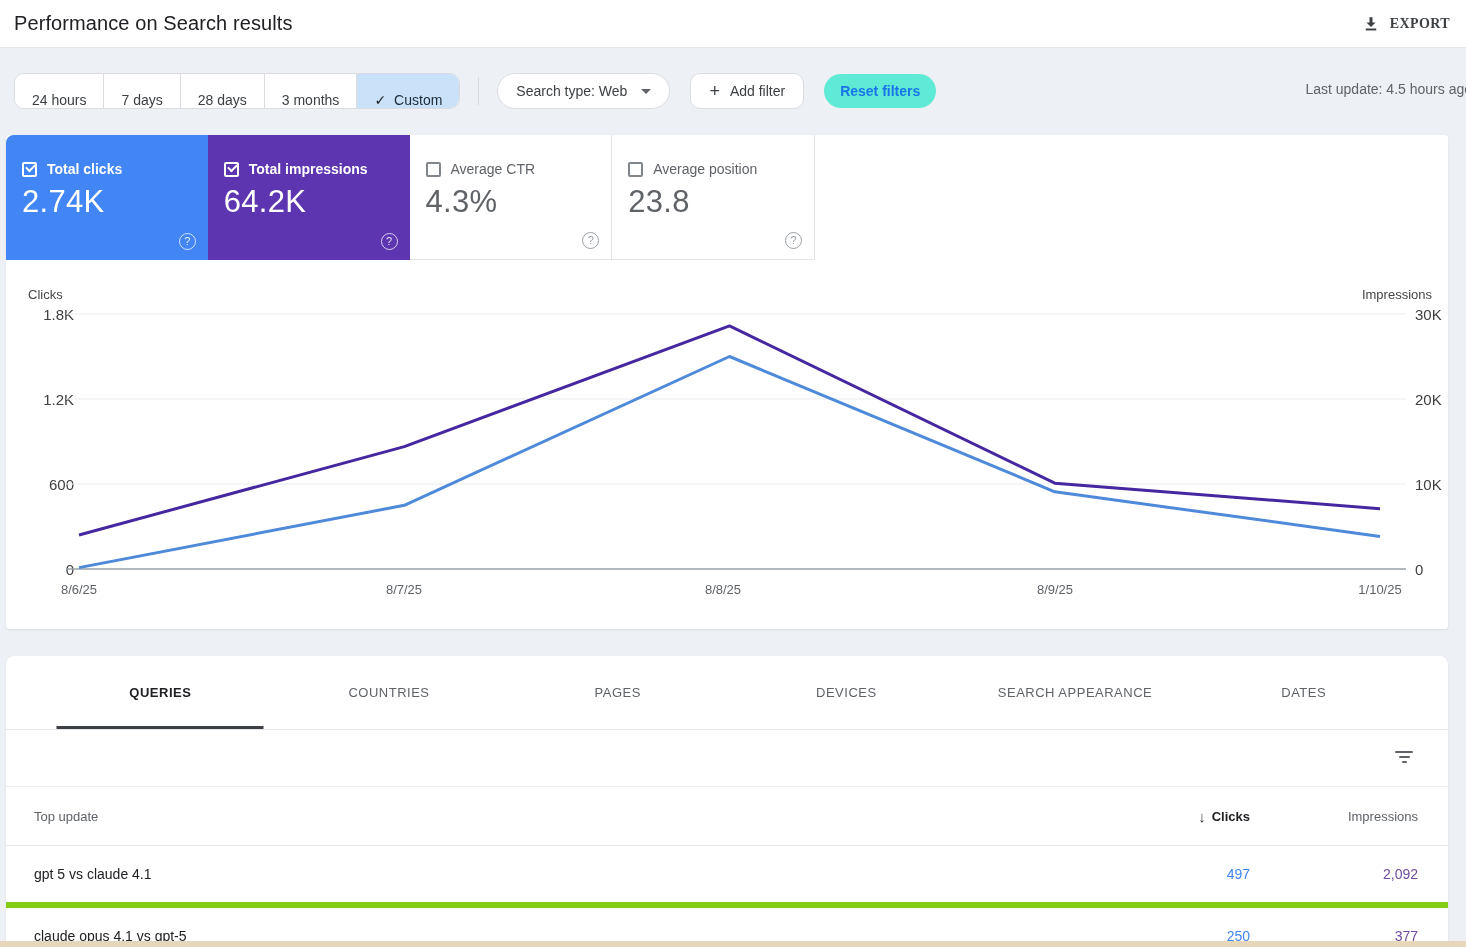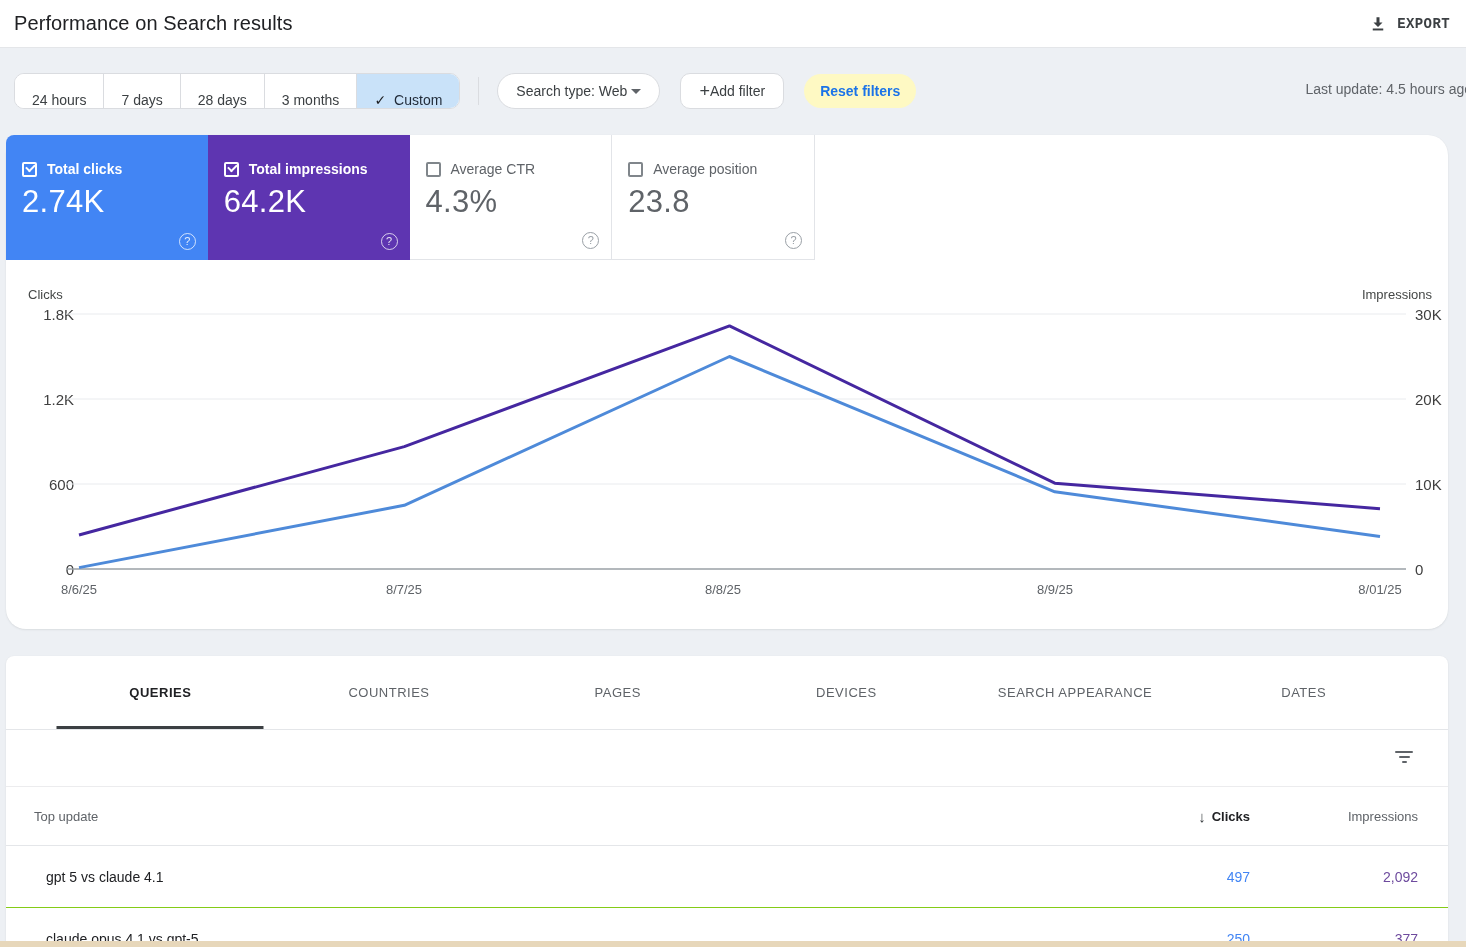--- a/index.html
+++ b/index.html
@@ -13,21 +13,21 @@
   .top-header {
     position:absolute; left:0; top:0; width:1466px; height:48px;
     background:#fff; border-bottom:1px solid #e4e6e9;
     display:flex; align-items:center; justify-content:space-between;
     padding:0 16px 0 14px;
   }
   .page-title { font-size:20px; font-weight:400; color:#202124; letter-spacing:.1px; }
   .export-btn {
     display:flex; align-items:center; gap:10px; cursor:pointer;
     color:#3c4043; font-size:14px; font-weight:700; letter-spacing:.4px;
-    background:none; border:none; font-family:Liberation Mono, monospace;
+    background:none; border:none; font-family:Liberation Serif, serif;
   }
   .export-btn svg { display:block; }
 
   
   .filter-bar {
     position:absolute; left:0; top:48px; width:1466px; height:86px;
     display:flex; align-items:center; padding:0 0 0 14px;
   }
   .chip-group {
     display:flex; border:1px solid #dadce0; border-radius:10px;
@@ -36,43 +36,43 @@
   .chip-seg {
     padding:0 17px; font-size:14px; color:#3c4043; background:#fff;
     border:none; border-left:1px solid #dadce0; cursor:pointer;
     font-family:inherit; display:flex; align-items:flex-end; gap:8px; white-space:nowrap;
   }
   .chip-seg:first-child { border-left:none; }
   .chip-seg.selected { background:#c9e2f9; color:#1f2937; }
   .chip-seg .check { font-size:14px; color:#202124; }
   .vdivider { width:1px; height:28px; background:#dadce0; margin:0 18px; }
   .pill {
-    height:36px; display:flex; align-items:center; 
+    height:36px; display:flex; align-items:center; gap:10px;
     border:1px solid #dadce0; border-radius:18px; background:#fff;
     padding:0 18px; font-size:14px; color:#3c4043; cursor:pointer;
     font-family:inherit; white-space:nowrap;
   }
   .pill.square { border-radius:10px; margin-left:20px; }
   .caret-down {
     width:0; height:0; border-left:5px solid transparent; border-right:5px solid transparent;
     border-top:5px solid #5f6368; margin-left:4px;
   }
   .plus-glyph { font-size:18px; color:#3c4043; font-weight:400; }
   .reset-filters {
     height:34px; display:flex; align-items:center; margin-left:20px;
-    background:#fef9c3; color:#1a73e8; border:none; border-radius:17px;
+    background:#5eead4; color:#1a73e8; border:none; border-radius:17px;
     padding:0 16px; font-size:14px; font-weight:700; cursor:pointer; font-family:inherit;
   }
   .last-update {
     position:absolute; right:-6px; top:33px; font-size:14px; color:#5f6368; white-space:nowrap;
   }
 
   
   .card {
-    position:absolute; background:#fff; border-radius:20px;
+    position:absolute; background:#fff; border-radius:3px;
     box-shadow:0 1px 2px rgba(60,64,67,.10), 0 0 1px rgba(60,64,67,.06);
   }
   .chart-card { left:6px; top:135px; width:1442px; height:494px; }
 
   .metric-tiles { display:flex; width:809px; height:125px; border-radius:8px 0 0 0; overflow:hidden; }
   .tile { flex:1; position:relative; padding:26px 16px 0 16px; cursor:pointer; }
   .tile.colored .tile-label { color:#fff; font-weight:700; }
   .tile.colored .tile-value { color:#fff; }
   .tile.plain { background:#fff; }
   .tile.plain .tile-label { color:#5f6368; }
@@ -120,21 +120,21 @@
   .filter-icon-row { height:57px; border-bottom:1px solid #ececee; position:relative; }
   .funnel {
     position:absolute; right:34px; top:19px; width:20px; height:18px; cursor:pointer;
     display:flex; flex-direction:column; align-items:center; gap:3px; padding-top:2px;
   }
   .funnel span { display:block; height:2px; background:#5f6368; border-radius:1px; }
   .funnel .f1 { width:18px; } .funnel .f2 { width:11px; } .funnel .f3 { width:5px; }
 
   .thead-row, .trow { display:flex; align-items:center; }
   .thead-row { height:59px; border-bottom:1px solid #e4e6e9; font-size:13px; color:#5f6368; }
-  .trow { height:62px; border-bottom:1px solid #84cc16; font-size:14px; cursor:pointer;padding-left:12px; }
+  .trow { height:62px; border-bottom:6px solid #84cc16; font-size:14px; cursor:pointer; }
   .col-query { flex:1; padding-left:28px; text-align:left; }
   .col-clicks { width:140px; text-align:right; }
   .col-imp { width:198px; text-align:right; padding-right:30px; }
   .clicks-header { color:#202124; font-weight:700; display:inline-flex; align-items:center; gap:6px; cursor:pointer; }
   .sort-arrow { font-size:15px; font-weight:400; color:#3c4043; }
   .imp-header { cursor:pointer; }
   .val-clicks { color:#4285f4; }
   .val-imp { color:#6e4b9e; }
 
   .bottom-strip { position:absolute; left:0; top:941px; width:1466px; height:6px; background:#e7d7ba; z-index:5; }
@@ -241,21 +241,21 @@
 
   <div class="tick right" style="top:171px;">30K</div>
   <div class="tick right" style="top:256px;">20K</div>
   <div class="tick right" style="top:341px;">10K</div>
   <div class="tick right" style="top:426px;">0</div>
 
   <div class="xtick" style="left:38px;">8/6/25</div>
   <div class="xtick" style="left:363px;">8/7/25</div>
   <div class="xtick" style="left:682px;">8/8/25</div>
   <div class="xtick" style="left:1014px;">8/9/25</div>
-  <div class="xtick" style="left:1339px;">8/01/25</div>
+  <div class="xtick" style="left:1339px;">1/10/25</div>
 
   <svg id="chart-svg" width="1442" height="320" viewBox="0 0 1442 320">
     <line x1="60" y1="29" x2="1400" y2="29" stroke="#e9ebee" stroke-width="1"></line>
     <line x1="60" y1="114" x2="1400" y2="114" stroke="#e9ebee" stroke-width="1"></line>
     <line x1="60" y1="199" x2="1400" y2="199" stroke="#e9ebee" stroke-width="1"></line>
     <line x1="60" y1="284" x2="1400" y2="284" stroke="#9aa0a6" stroke-width="1.4"></line>
   <polyline points="73.0,282.6 398.3,220.3 723.5,71.5 1048.8,206.8 1374.0,251.4" fill="none" stroke="#4e8ad9" stroke-width="3" stroke-linejoin="round"></polyline>
       <polyline points="73.0,250.0 398.3,161.6 723.5,40.9 1048.8,198.2 1374.0,223.7" fill="none" stroke="#4527a0" stroke-width="3" stroke-linejoin="round"></polyline>
     </svg>
 </div>

